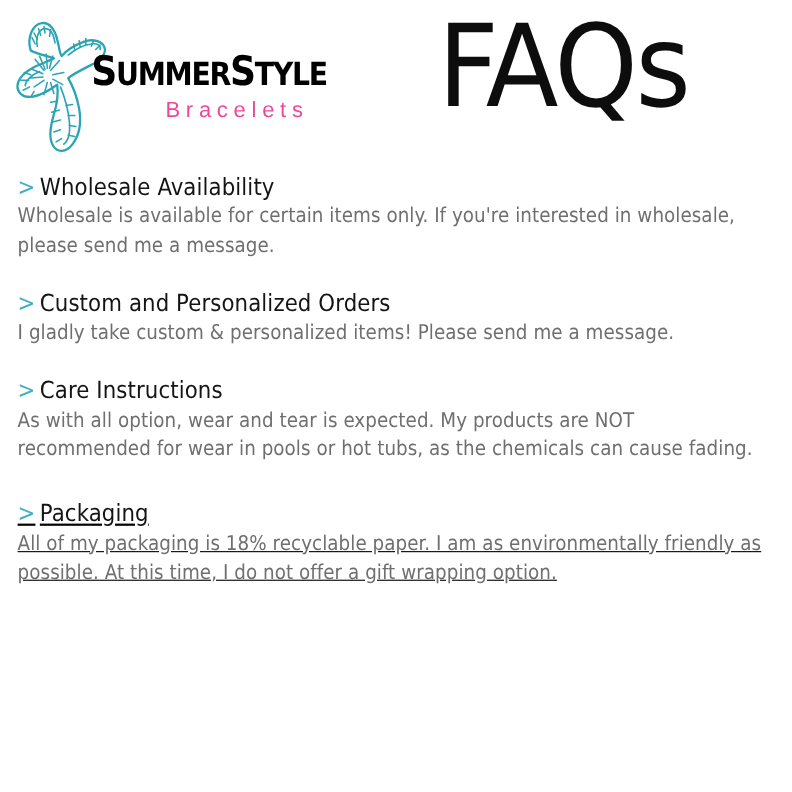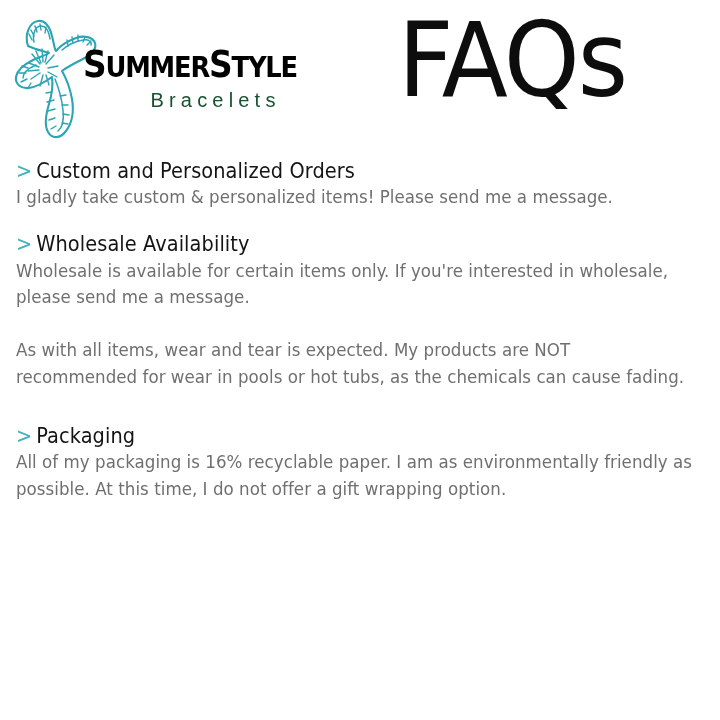--- a/index.html
+++ b/index.html
@@ -57,21 +57,21 @@
   .bracelets {
     position: absolute;
     left: 120px;
     top: 84px;
     width: 175px;
     text-align: center;
     font-family: "Liberation Sans", "DejaVu Sans", sans-serif;
     font-size: 20px;
     font-weight: 400;
     letter-spacing: 5.2px;
-    color: #14532d;
+    color: #ec4899;
     line-height: 1;
     white-space: nowrap;
   }
 
   .faq-title {
     position: absolute;
     left: 398px;
     top: 8px;
     width: 232px;
     height: 112px;
@@ -82,21 +82,21 @@
   .faq-list {
     position: absolute;
     left: 16px;
     top: 158px;
     width: 684px;
   }
 
   .faq-item {
     margin: 0 0 20px 0;
   }
-  .faq-item:last-child { margin-bottom: 0; }
+  .faq-item:last-child { margin-bottom: 0; text-decoration: underline; }
 
   .faq-heading {
     display: block;
     font-size: 21.5px;
     font-weight: 400;
     color: #141414;
     line-height: 1.18;
     letter-spacing: 0.1px;
     margin: 0 0 1px 0;
     white-space: nowrap;
@@ -209,36 +209,37 @@
 
     <div class="faq-title">
       <svg viewBox="0 0 232 112" width="232" height="112" aria-hidden="true">
         <text x="0" y="88" font-family="'DejaVu Sans Condensed','Liberation Sans Narrow','Liberation Sans',sans-serif" font-size="104" font-weight="400" fill="#0d0d0d" letter-spacing="-2" textLength="228" lengthAdjust="spacingAndGlyphs">FAQs</text>
       </svg>
     </div>
   </div>
 
   <div class="faq-list">
 
+    <div class="faq-item gap-lg">
+      <span class="faq-heading"><span class="chev">&gt;</span><span>Wholesale Availability</span></span>
+      <span class="faq-body">Wholesale is available for certain items only. If you're interested in wholesale, please send me a message.</span>
+    </div>
+
     <div class="faq-item">
       <span class="faq-heading"><span class="chev">&gt;</span><span>Custom and Personalized Orders</span></span>
       <span class="faq-body">I gladly take custom &amp; personalized items! Please send me a message.</span>
     </div>
 
     <div class="faq-item gap-lg">
-      <span class="faq-heading"><span class="chev">&gt;</span><span>Wholesale Availability</span></span>
-      <span class="faq-body">Wholesale is available for certain items only. If you're interested in wholesale, please send me a message.</span>
-    </div>
-
-    <div class="faq-item gap-lg">
     </div>
 
     <div class="faq-item gap-xl">
-      <span class="faq-body">As with all items, wear and tear is expected. My products are NOT recommended for wear in pools or hot tubs, as the chemicals can cause fading.</span>
+      <span class="faq-heading"><span class="chev">&gt;</span><span>Care Instructions</span></span>
+      <span class="faq-body">As with all option, wear and tear is expected. My products are NOT recommended for wear in pools or hot tubs, as the chemicals can cause fading.</span>
     </div>
 
     <div class="faq-item">
       <span class="faq-heading"><span class="chev">&gt;</span><span>Packaging</span></span>
-      <span class="faq-body">All of my packaging is 16% recyclable paper. I am as environmentally friendly as possible. At this time, I do not offer a gift wrapping option.</span>
+      <span class="faq-body">All of my packaging is 18% recyclable paper. I am as environmentally friendly as possible. At this time, I do not offer a gift wrapping option.</span>
     </div>
 
   </div>
 </div>
 
 </body></html>

